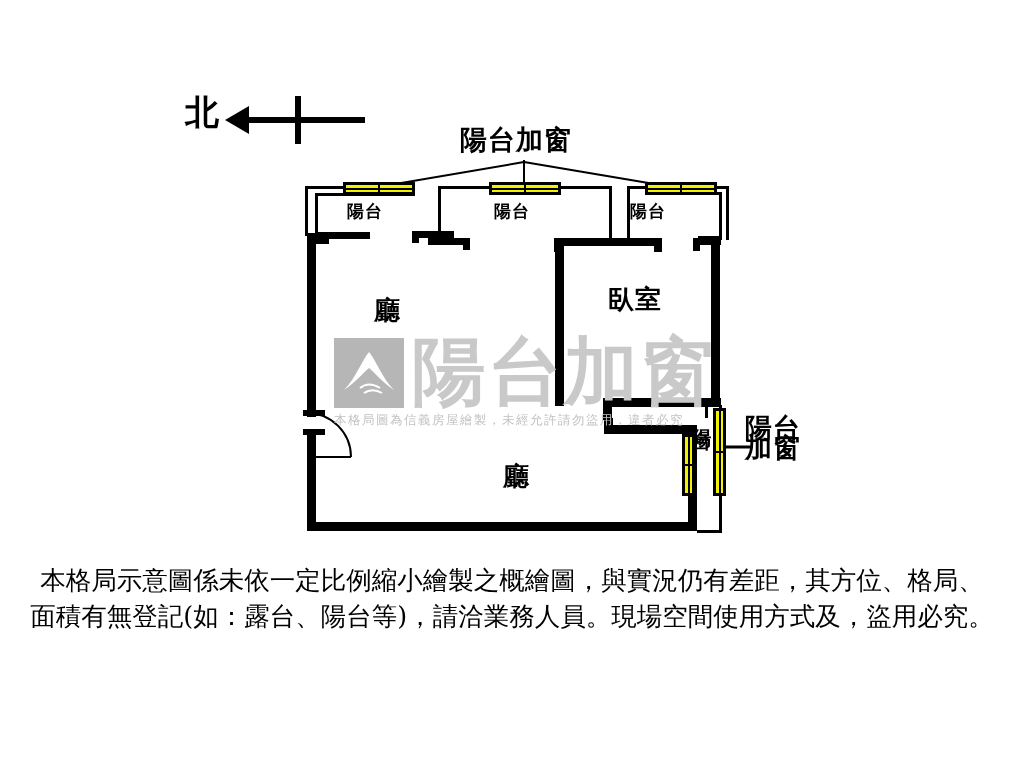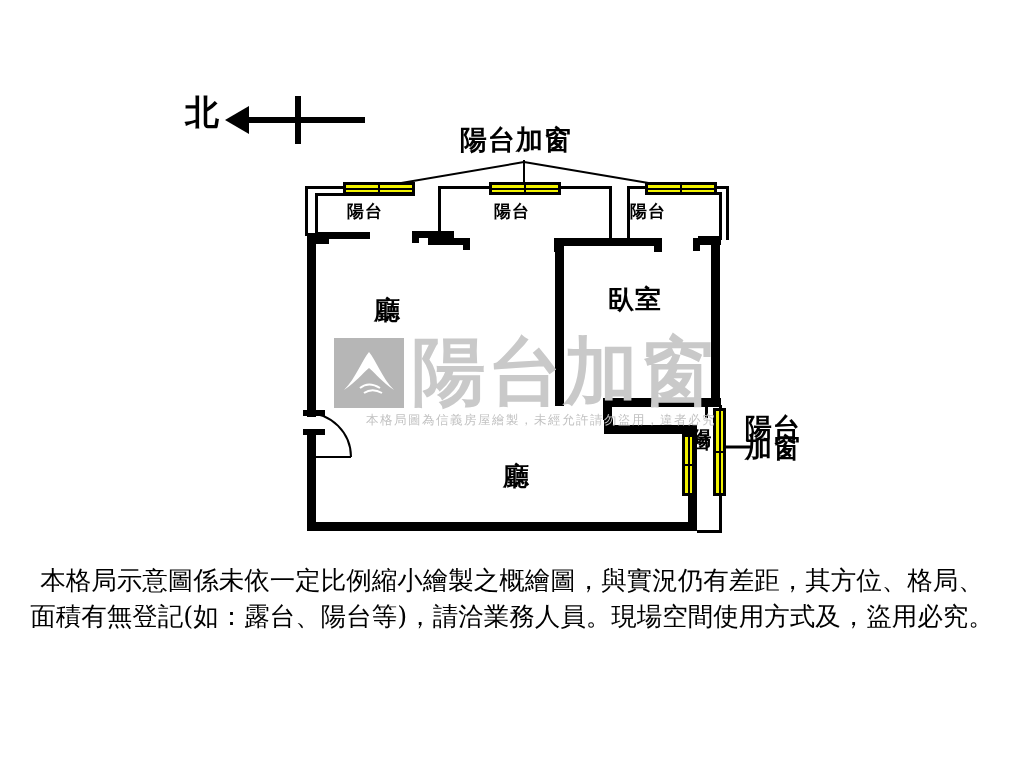--- a/index.html
+++ b/index.html
@@ -77,21 +77,20 @@
     position:absolute;left:412px;top:334px;
     font-size:74px;font-weight:bold;color:#c9c9c9;
     font-family:"DejaVu Sans","Liberation Sans",sans-serif;
     letter-spacing:2px;line-height:1;white-space:nowrap;
   }
   .wm-small{
     position:absolute;left:334px;top:412px;
     font-size:12.5px;color:#c2c2c2;letter-spacing:1.5px;
     font-family:Liberation Mono, monospace;
     white-space:nowrap;
-    margin-left:32px;
   }
 
   
   .disclaimer{
     position:absolute;left:12px;top:562px;width:1000px;
     font-family:"DejaVu Serif","Liberation Serif",serif;
     font-size:25.5px;color:#000;line-height:1.42;
     text-align:center;letter-spacing:0px;
   }
   .door-arc{position:absolute;}

